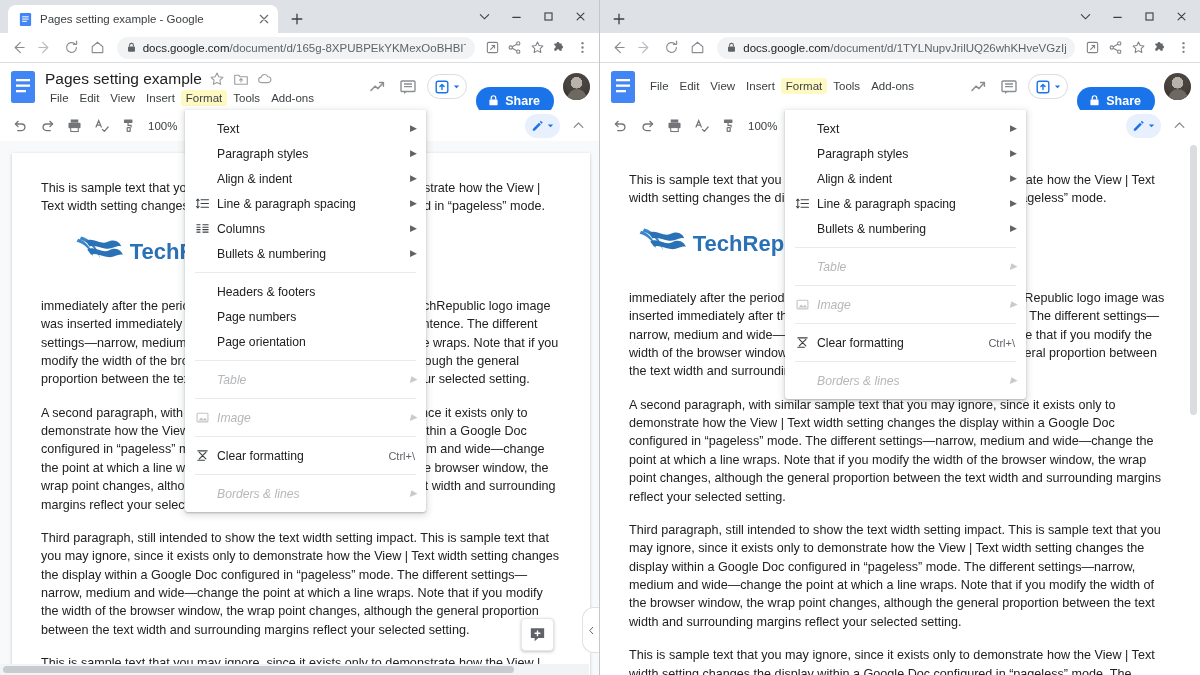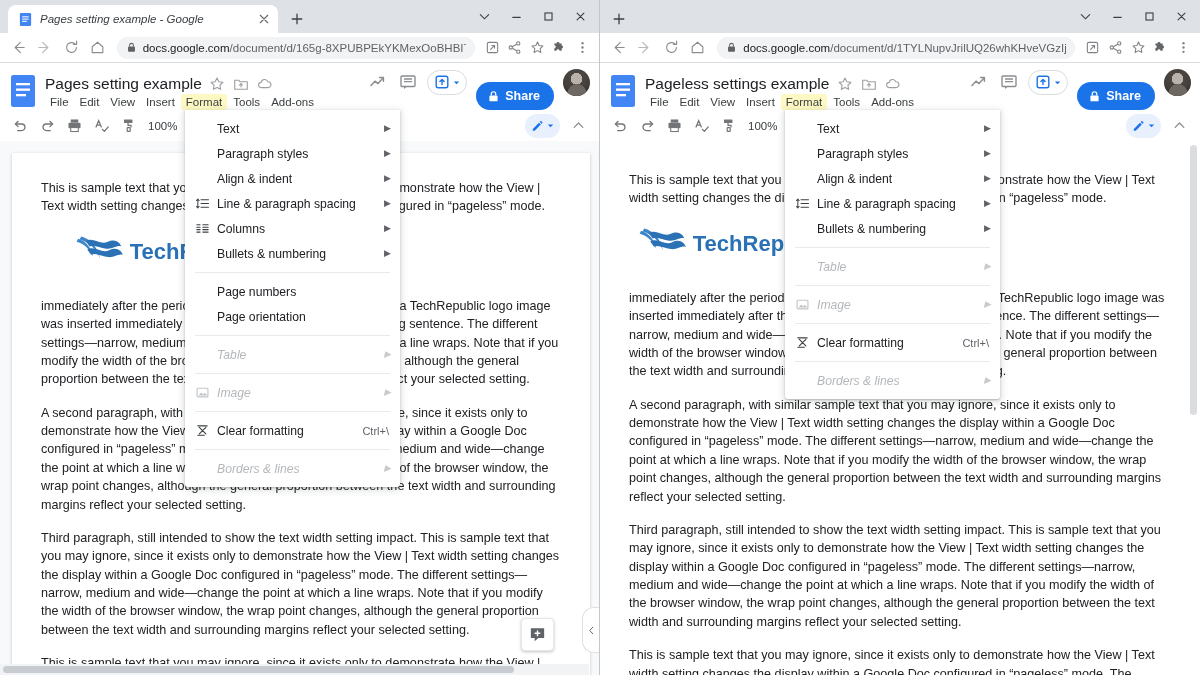--- a/index.html
+++ b/index.html
@@ -23,21 +23,21 @@
 
   
   .tabstrip {
     height: 33px; background: #dee1e6;
     display: flex; align-items: flex-end; position: relative;
   }
   .tab {
     height: 28px; width: 270px; margin-left: 8px;
     background: #fff; border-radius: 8px 8px 0 0;
     display: flex; align-items: center; padding: 0 6px 0 10px;
-    gap: 7px; position: relative; font-style: italic;
+    gap: 7px; position: relative;
   }
   .tab-favicon {
     width: 15px; height: 15px; flex: 0 0 15px;
     display: flex; align-items: center; justify-content: center;
   }
   .tab-title {
     font-size: 11.5px; color: #3c4043; white-space: nowrap;
     overflow: hidden; flex: 1 1 auto;
     -webkit-mask-image: linear-gradient(to right, #000 82%, transparent 99%);
             mask-image: linear-gradient(to right, #000 82%, transparent 99%);
@@ -61,21 +61,21 @@
     flex: 1 1 auto; height: 22px; background: #f1f3f4; border-radius: 11px;
     display: flex; align-items: center; gap: 6px; padding: 0 9px; margin: 0 5px;
     min-width: 0;
   }
   .url-text { font-size: 11.5px; color: #5f6368; white-space: nowrap; overflow: hidden; }
   .url-text .host { color: #202124; margin-top: 12px; }
   .omni-ico { width: 22px; height: 22px; display: flex; align-items: center; justify-content: center; opacity: .8; }
 
   
   .docs-head {
-    height: 47px; background: #fff; display: flex; align-items: flex-end;
+    height: 47px; background: #fff; display: flex; align-items: center;
     padding-left: 8px; position: relative;
   }
   .doclogo { width: 30px; height: 38px; flex: 0 0 30px; margin-right: 7px; }
   .doc-meta { flex: 1 1 auto; min-width: 0; }
   .doc-title-row { display: flex; align-items: center; gap: 7px; height: 23px; }
   .doc-title { font-size: 15.5px; color: #202124; white-space: nowrap; }
   .thead-ico { width: 17px; height: 17px; display: flex; align-items: center; justify-content: center; opacity: .62; }
   .menubar { display: flex; gap: 1px; margin-top: -1px; }
   .menu-item {
     font-size: 11.5px; color: #3c4043; padding: 2px 5px; border-radius: 3px; white-space: nowrap;
@@ -163,21 +163,21 @@
   .edge-toggle {
     position: absolute; width: 17px; height: 46px; background: #fff;
     border: 1px solid #e0e0e0; border-right: none; border-radius: 12px 0 0 12px;
     display: flex; align-items: center; justify-content: center;
   }
 
   
   .dropdown {
     position: absolute; background: #fff; border-radius: 0 0 3px 3px;
     box-shadow: 0 2px 6px 2px rgba(60,64,67,.15), 0 1px 2px rgba(60,64,67,.3);
-    padding: 6px 0; z-index: 50; width: 215px;
+    padding: 6px 0; z-index: 50; width: 241px;
   }
   .mrow {
     height: 25px; display: flex; align-items: center; padding: 0 9px 0 10px;
     font-size: 12.2px; color: #202124; gap: 0;
   }
   .mrow .mi { width: 22px; flex: 0 0 22px; display: flex; align-items: center; justify-content: flex-start; }
   .mrow .ml { flex: 1 1 auto; white-space: nowrap; }
   .mrow .mk { font-size: 11px; color: #5f6368; margin-right: 2px; }
   .mrow .ma { width: 14px; flex: 0 0 14px; text-align: right; color: #5f6368; font-size: 9px; line-height: 1; }
   .mrow.disabled { color: #b5b8bb; font-style: italic; }
@@ -509,20 +509,25 @@
         <span class="ma">▶</span>
       </div>
       <div class="mrow">
         <span class="mi"></span>
         <span class="ml">Bullets &amp; numbering</span>
         <span class="ma">▶</span>
       </div>
       <div class="msep"></div>
       <div class="mrow">
         <span class="mi"></span>
+        <span class="ml">Headers &amp; footers</span>
+        <span class="ma"></span>
+      </div>
+      <div class="mrow">
+        <span class="mi"></span>
         <span class="ml">Page numbers</span>
         <span class="ma"></span>
       </div>
       <div class="mrow">
         <span class="mi"></span>
         <span class="ml">Page orientation</span>
         <span class="ma"></span>
       </div>
       <div class="msep"></div>
       <div class="mrow disabled">
@@ -660,39 +665,20 @@
     <div class="docs-head">
       <span class="doclogo">
         <svg width="30" height="38" viewBox="0 0 30 38">
             <rect x="3" y="3" width="24" height="32" rx="2.5" fill="#4285f4"></rect>
             <rect x="8" y="11" width="14" height="2.3" fill="#fff"></rect>
             <rect x="8" y="16.5" width="14" height="2.3" fill="#fff"></rect>
             <rect x="8" y="22" width="10" height="2.3" fill="#fff"></rect>
           </svg>
       </span>
       <div class="doc-meta">
-        <div class="doc-title-row">
-          <span class="doc-title">Pageless settings example</span>
-          <span class="thead-ico">
-            <svg width="16" height="16" viewBox="0 0 16 16">
-                <path d="M8 2l1.8 3.8 4.1.55-3 2.9.74 4.1L8 11.4 4.36 13.35l.74-4.1-3-2.9 4.1-.55z" fill="none" stroke="#5f6368" stroke-width="1.1" stroke-linejoin="round"></path>
-              </svg>
-          </span>
-          <span class="thead-ico">
-            <svg width="16" height="16" viewBox="0 0 16 16">
-                <path d="M1.7 4.3h4.2l1.2 1.5h7.2v7.4H1.7z" fill="none" stroke="#5f6368" stroke-width="1.1" stroke-linejoin="round"></path>
-                <path d="M8 7.6v3.4M6.6 9.1L8 7.6l1.4 1.5" stroke="#5f6368" stroke-width="1.05" fill="none" stroke-linecap="round"></path>
-              </svg>
-          </span>
-          <span class="thead-ico">
-            <svg width="16" height="16" viewBox="0 0 16 16">
-                <path d="M4.3 11.6a2.6 2.6 0 01-.15-5.2 3.5 3.5 0 016.7-.7 2.95 2.95 0 01.25 5.9z" fill="none" stroke="#5f6368" stroke-width="1.1" stroke-linejoin="round"></path>
-              </svg>
-          </span>
-        </div>
         <div class="menubar">
           <span class="menu-item">File</span>
           <span class="menu-item">Edit</span>
           <span class="menu-item">View</span>
           <span class="menu-item">Insert</span>
           <span class="menu-item active">Format</span>
           <span class="menu-item">Tools</span>
           <span class="menu-item">Add-ons</span>
         </div>
       </div>

